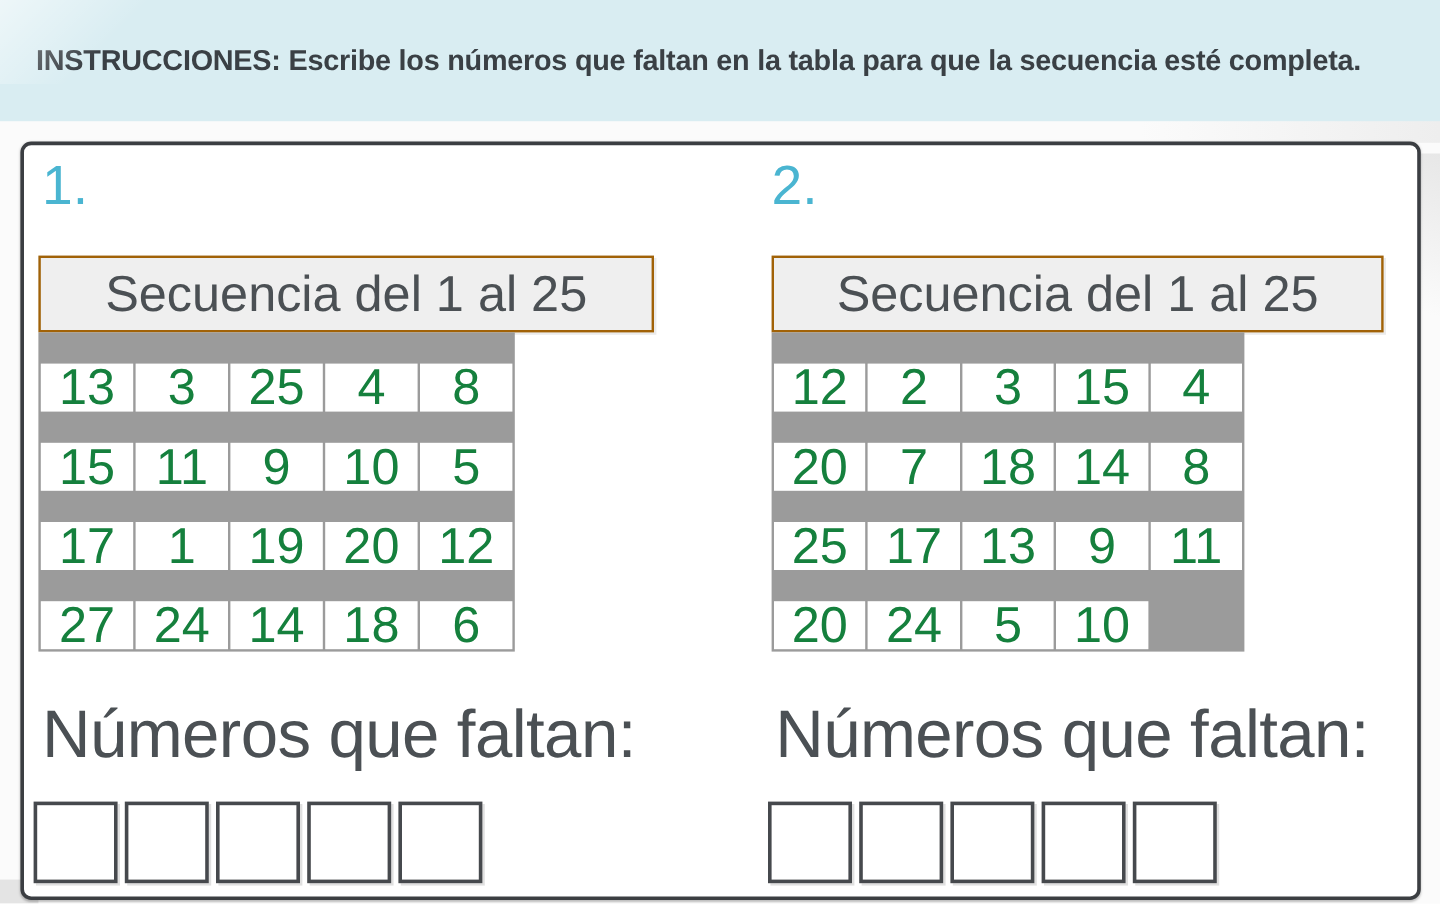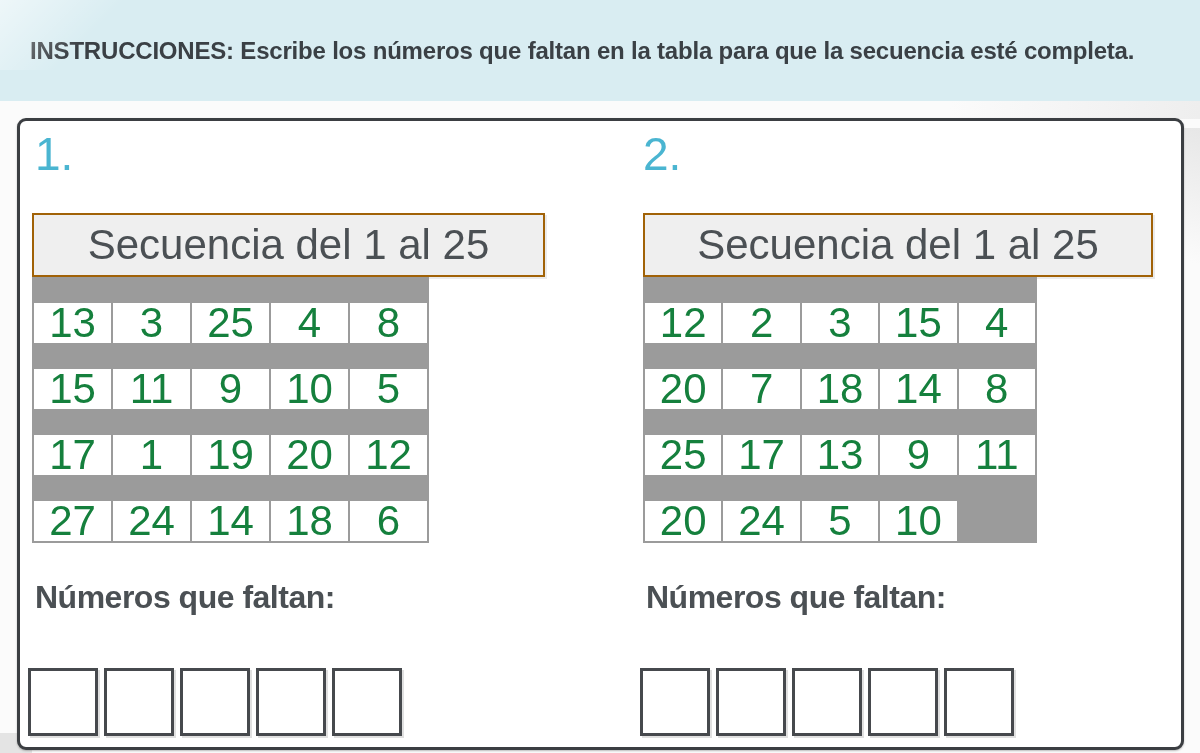--- a/index.html
+++ b/index.html
@@ -69,21 +69,21 @@
   }
   .ex1 .number-grid{left:12px;width:397px;}
   .ex2 .number-grid{left:623px;width:394px;}
   .cell{
     background:#ffffff;
     display:flex;align-items:center;justify-content:center;
     font-size:42px;color:#15803d;margin-top:24px;
   }
   .missing-label{
     position:absolute;top:458px;
-    font-size:32px;font-weight:700;color:#4b5054;letter-spacing:-0.5px;
+    font-size:56px;font-weight:400;color:#4b5054;letter-spacing:-0.5px;
   }
   .ex1 .missing-label{left:15px;}
   .ex2 .missing-label{left:626px;}
   .answer-row{
     position:absolute;top:547px;
     display:flex;gap:6px;
   }
   .ex1 .answer-row{left:8px;}
   .ex2 .answer-row{left:620px;}
   .answer-box{

